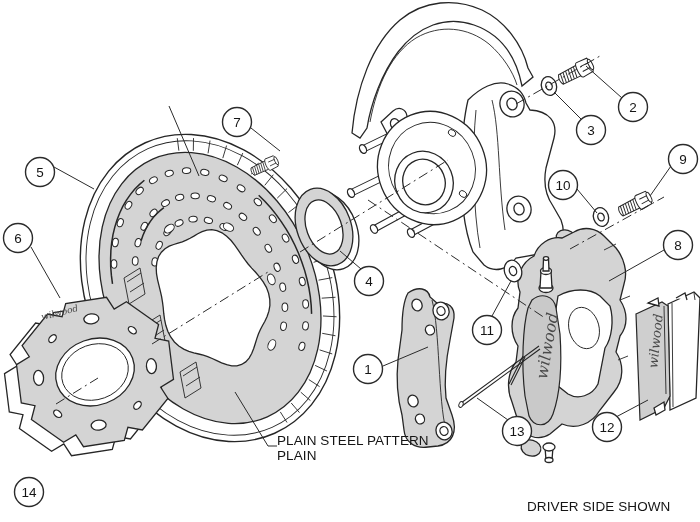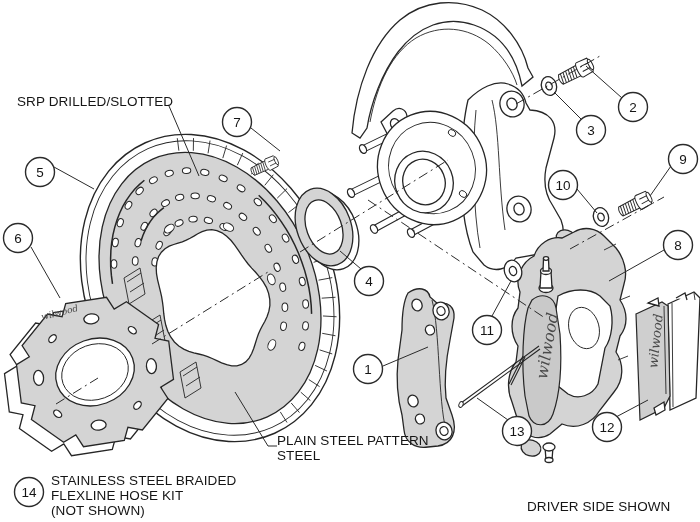--- a/index.html
+++ b/index.html
@@ -341,27 +341,22 @@
         <text x="607" y="427" class="callout-num" text-anchor="middle" dy="4.5">12</text>
         <polyline points="508,420 477,398" class="leader"></polyline>
         <circle cx="517" cy="431" r="14.5" class="callout-circle"></circle>
         <text x="517" y="431" class="callout-num" text-anchor="middle" dy="4.5">13</text>
         <circle cx="29" cy="492" r="14.5" class="callout-circle"></circle>
         <text x="29" y="492" class="callout-num" text-anchor="middle" dy="4.5">14</text>
       </g>
 </svg>
 
   <div class="label" style="left:17px;top:94px">
-    <span>SRP DRILLED/SLOTTED</span><br>
+    <br>
   </div>
   <div class="label" style="left:277px;top:433px">
     <span>PLAIN STEEL PATTERN</span><br>
-    <span>STEEL</span>
-  </div>
-  <div class="label" style="left:51px;top:473px">
-    <span>STAINLESS STEEL BRAIDED</span><br>
-    <span>FLEXLINE HOSE KIT</span><br>
-    <span>(NOT SHOWN)</span>
+    <span>PLAIN</span>
   </div>
   <div class="label" style="left:527px;top:499px">
     <span>DRIVER SIDE SHOWN</span>
   </div>
 </div>
 
 </body></html>

